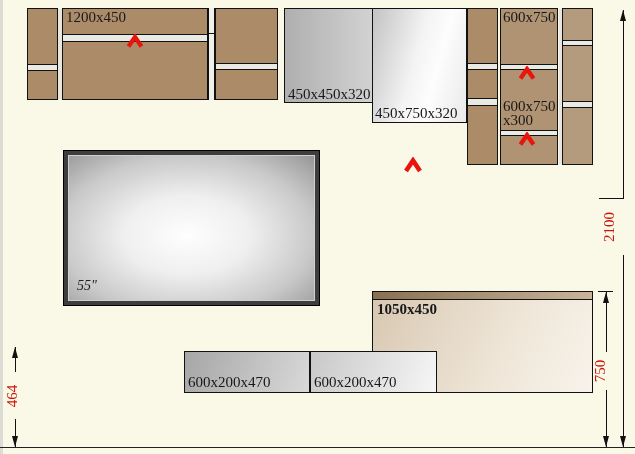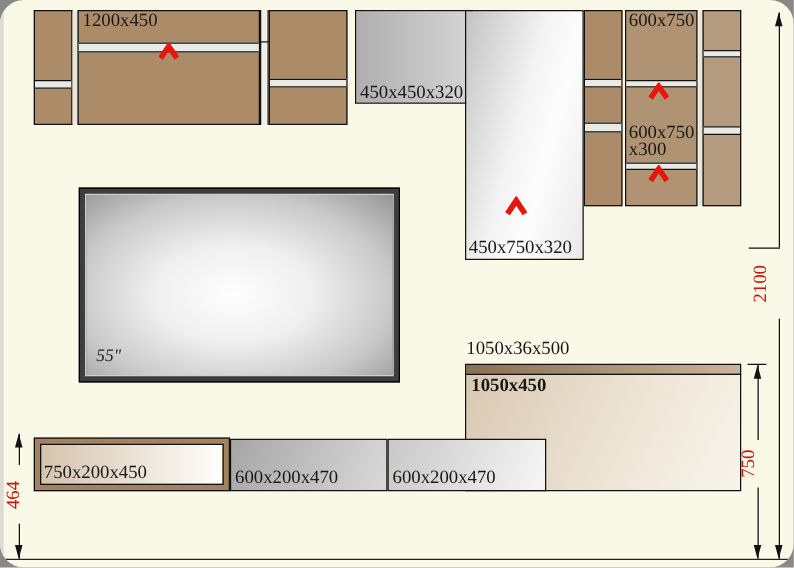--- a/index.html
+++ b/index.html
@@ -2,21 +2,21 @@
 <html style="--bg: #FAF8E7; --wood: #AC8C68; --wood2: #B09372; --wood3: #B49B7E; --outline: #111111; --dim-red: #CC1508; --arrow-red: #E8150D;"><head>
 <meta charset="utf-8">
 <style>
   :root{
     --bg:#FAF8E7; --wood:#AC8C68; --wood2:#B09372; --wood3:#B49B7E;
     --outline:#111111; --dim-red:#CC1508; --arrow-red:#E8150D;
     --divider:#EAEAE4; --gap:#E6E6DF;
   }
   html,body{margin:0;padding:0;}
   body{background:#888;font-family:"Liberation Serif",serif;}
-  .canvas{position:relative;width:635px;height:454px;background:var(--bg);overflow:hidden;border-radius:19px;}
+  .canvas{position:relative;width:635px;height:454px;background:var(--bg);overflow:hidden;}
   .abs{position:absolute;box-sizing:border-box;}
   .cab{border:1px solid var(--outline);}
   .tan{background:var(--wood);}
   .div-h{position:absolute;left:0;right:0;background:var(--divider);
          border-top:1px solid var(--outline);border-bottom:1px solid var(--outline);}
   .lbl{position:absolute;font:15px/16px "Liberation Serif",serif;color:#181818;white-space:nowrap;}
   .vline{position:absolute;width:1px;background:var(--outline);}
   .hline{position:absolute;height:1px;background:var(--outline);}
   .arrow-up{position:absolute;width:0;height:0;border-left:3.5px solid transparent;
             border-right:3.5px solid transparent;border-bottom:11px solid var(--outline);}
@@ -56,25 +56,25 @@
     <div class="div-h" style="top:25px;height:6px;"></div>
   </div>
 
   <div class="abs" style="left:208px;top:8px;width:7px;height:92px;background:#F0F0EA;border-left:1px solid var(--outline);border-right:1px solid var(--outline);"></div>
   <div class="hline" style="left:208px;top:33px;width:7px;"></div>
 
   <div class="abs cab tan" style="left:215px;top:8px;width:63px;height:92px;">
     <div class="div-h" style="top:54px;height:5px;"></div>
   </div>
 
-  <div class="abs cab niche" style="left:284px;top:8px;width:94px;height:75px;">
+  <div class="abs cab niche" style="left:284px;top:8px;width:94px;height:95px;">
     <div class="lbl" style="left:3px;bottom:0;">450x450x320</div>
   </div>
 
-  <div class="abs cab panel750" style="left:372px;top:8px;width:95px;height:200px;padding-left:20px;">
+  <div class="abs cab panel750" style="left:372px;top:8px;width:95px;height:115px;padding-left:20px;">
     <div class="lbl" style="left:2px;bottom:1px;">450x750x320</div>
   </div>
 
   <div class="abs cab tan" style="left:467px;top:8px;width:31px;height:157px;">
     <div class="div-h" style="top:54px;height:5px;"></div>
     <div class="div-h" style="top:89px;height:6px;"></div>
   </div>
 
   <div class="abs cab" style="left:500px;top:8px;width:58px;height:157px;background:var(--wood2);">
     <div class="lbl" style="left:2px;top:0;">600x750</div>
@@ -111,31 +111,25 @@
         <polyline points="3,14 10,3.5 17,14" fill="none" stroke="currentColor" stroke-width="4.6"></polyline>
       </svg>
   </div>
 
   <div class="abs tvframe" style="left:63px;top:150px;width:257px;height:156px;">
     <div class="tvscreen">
       <div class="lbl" style="left:8px;bottom:6px;font-style:italic;font-size:14px;color:#222;">55"</div>
     </div>
   </div>
 
-  <div class="lbl" style="left:373px;top:271px;">1050x36x500</div>
   <div class="abs shelf1050" style="left:372px;top:291px;width:221px;height:9px;"></div>
   <div class="abs panel1050" style="left:372px;top:299px;width:221px;height:94px;">
     <div class="lbl" style="left:4px;top:1px;font-weight:bold;">1050x450</div>
   </div>
 
-  <div class="abs b1outer" style="left:27px;top:350px;width:157px;height:43px;">
-    <div class="b1inner">
-      <div class="lbl" style="left:2px;bottom:1px;">750x200x450</div>
-    </div>
-  </div>
   <div class="abs b2" style="left:184px;top:351px;width:126px;height:42px;">
     <div class="lbl" style="left:3px;bottom:2px;">600x200x470</div>
   </div>
   <div class="abs b3" style="left:310px;top:351px;width:127px;height:42px;">
     <div class="lbl" style="left:3px;bottom:2px;">600x200x470</div>
   </div>
 
   <div class="hline" style="left:0;top:447px;width:635px;background:#222;"></div>
 
   <div class="vline" style="left:15px;top:347px;height:25px;"></div>

